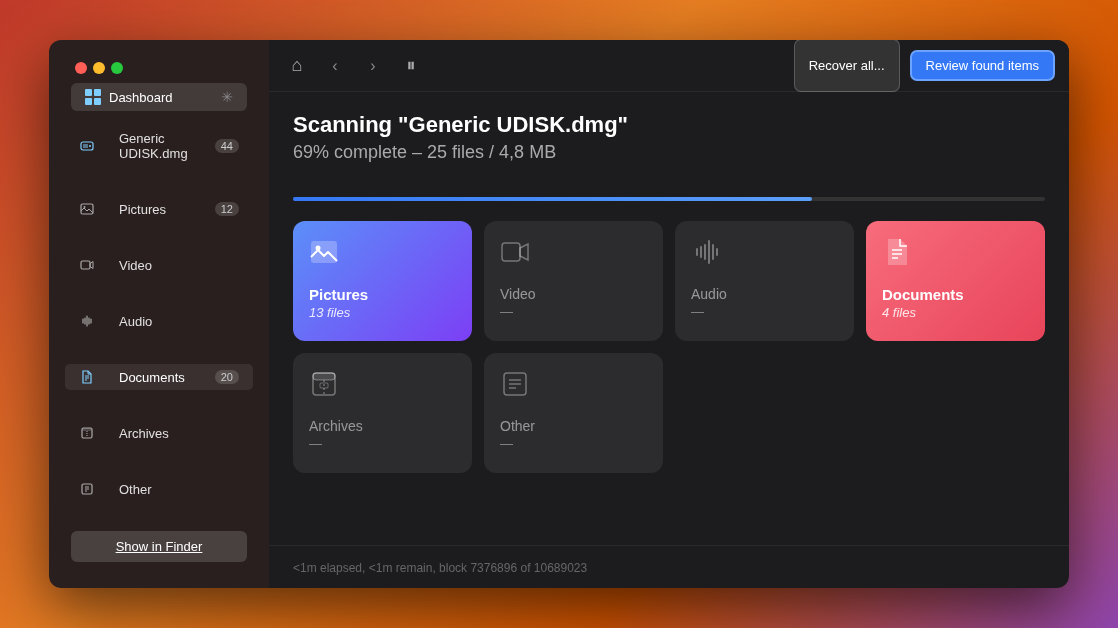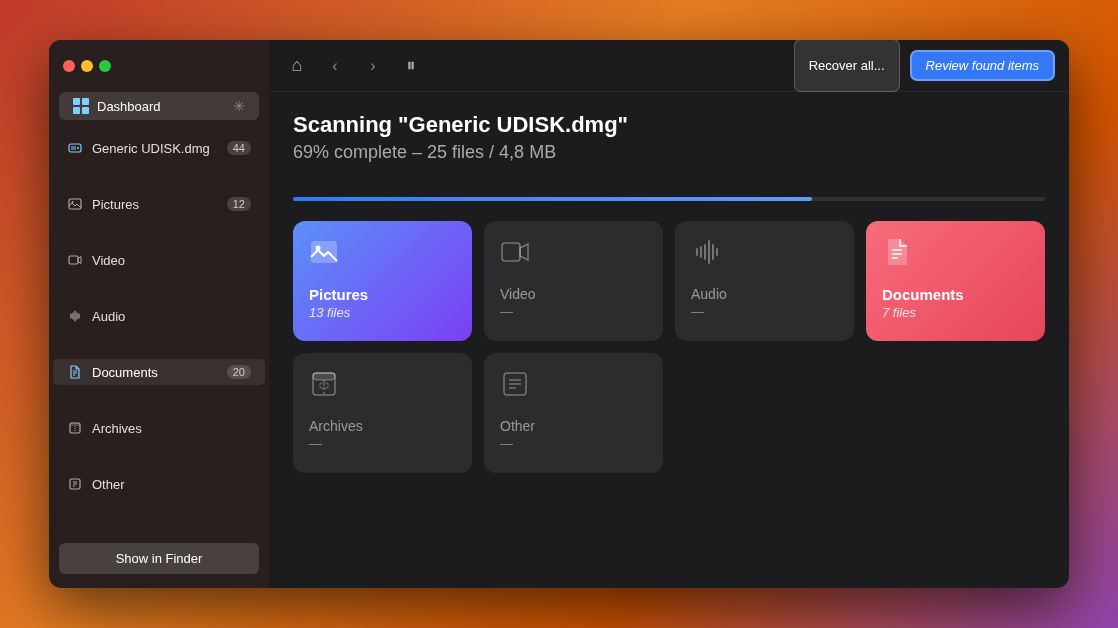--- a/index.html
+++ b/index.html
@@ -21,21 +21,21 @@
       display: flex;
       box-shadow: 0 20px 60px rgba(0,0,0,0.6);
     }
 
     
     .sidebar {
       width: 220px;
       background: #2a1f1f;
       display: flex;
       flex-direction: column;
-      padding: 0;
+      padding: 12px;
       flex-shrink: 0;
     }
 
     .titlebar-sidebar {
       height: 52px;
       display: flex;
       align-items: center;
       padding: 0 14px;
       gap: 8px;
       background: #2a1f1f;
@@ -95,21 +95,21 @@
       color: #888;
       font-size: 11px;
       padding: 12px 14px 6px 14px;
       font-weight: 500;
     }
 
     .sidebar-item {
       display: flex;
       align-items: center;
       padding: 5px 14px;
-      gap: 9px;
+      gap: 24px;
       cursor: pointer;
       border-radius: 5px;
       margin: 15px 4px;
     }
     .sidebar-item.active {
       background: rgba(255,255,255,0.08);
     }
 
     .sidebar-icon {
       width: 16px;
@@ -146,20 +146,21 @@
 
     .show-in-finder-btn {
       width: 100%;
       background: rgba(255,255,255,0.15);
       border: none;
       color: #fff;
       font-size: 13px;
       padding: 8px 0;
       border-radius: 6px;
       cursor: pointer;
+      text-decoration: underline;
     }
 
     
     .main {
       flex: 1;
       background: #1c1c1e;
       display: flex;
       flex-direction: column;
     }
 
@@ -211,21 +212,20 @@
 
     .review-btn {
       background: #3478f6;
       border: 2px solid #6ba3ff;
       color: #fff;
       font-size: 13px;
       font-weight: 500;
       padding: 6px 14px;
       border-radius: 7px;
       cursor: pointer;
-      font-style: italic;
     }
 
     .main-content {
       flex: 1;
       padding: 20px 24px 0 24px;
       overflow: hidden;
     }
 
     .scan-title {
       color: #ffffff;
@@ -494,21 +494,21 @@
           <div class="category-icon">
             <svg width="30" height="30" viewBox="0 0 30 30" fill="none">
               <path d="M6 2h12l7 7v19H6V2z" fill="rgba(255,255,255,0.25)"></path>
               <path d="M18 2v7h7" stroke="white" stroke-width="1.5" fill="none"></path>
               <line x1="10" y1="13" x2="20" y2="13" stroke="white" stroke-width="1.5"></line>
               <line x1="10" y1="17" x2="20" y2="17" stroke="white" stroke-width="1.5"></line>
               <line x1="10" y1="21" x2="16" y2="21" stroke="white" stroke-width="1.5"></line>
             </svg>
           </div>
           <div class="category-name">Documents</div>
-          <div class="category-count">7 files</div>
+          <div class="category-count">4 files</div>
         </div>
 
         <div class="category-card">
           <div class="category-icon">
             <svg width="30" height="30" viewBox="0 0 30 30" fill="none">
               <rect x="4" y="4" width="22" height="22" rx="3" stroke="rgba(255,255,255,0.35)" stroke-width="1.5" fill="none"></rect>
               <rect x="4" y="4" width="22" height="7" rx="3" fill="rgba(255,255,255,0.15)" stroke="rgba(255,255,255,0.35)" stroke-width="1"></rect>
               <line x1="15" y1="11" x2="15" y2="26" stroke="rgba(255,255,255,0.3)" stroke-width="1.5" stroke-dasharray="2 2"></line>
               <rect x="11" y="14" width="8" height="5" rx="1" stroke="rgba(255,255,255,0.3)" stroke-width="1" fill="none"></rect>
             </svg>
@@ -525,14 +525,17 @@
               <line x1="9" y1="15" x2="21" y2="15" stroke="rgba(255,255,255,0.35)" stroke-width="1.5"></line>
               <line x1="9" y1="19" x2="16" y2="19" stroke="rgba(255,255,255,0.35)" stroke-width="1.5"></line>
             </svg>
           </div>
           <div class="category-name">Other</div>
           <div class="category-count">—</div>
         </div>
       </div>
     </div>
 
+    <div class="main-footer">
+      <span class="status-text">&lt;1m elapsed, &lt;1m remain, block 7376896 of 10689023</span>
+    </div>
   </div>
 </div>
 
 </body></html>

